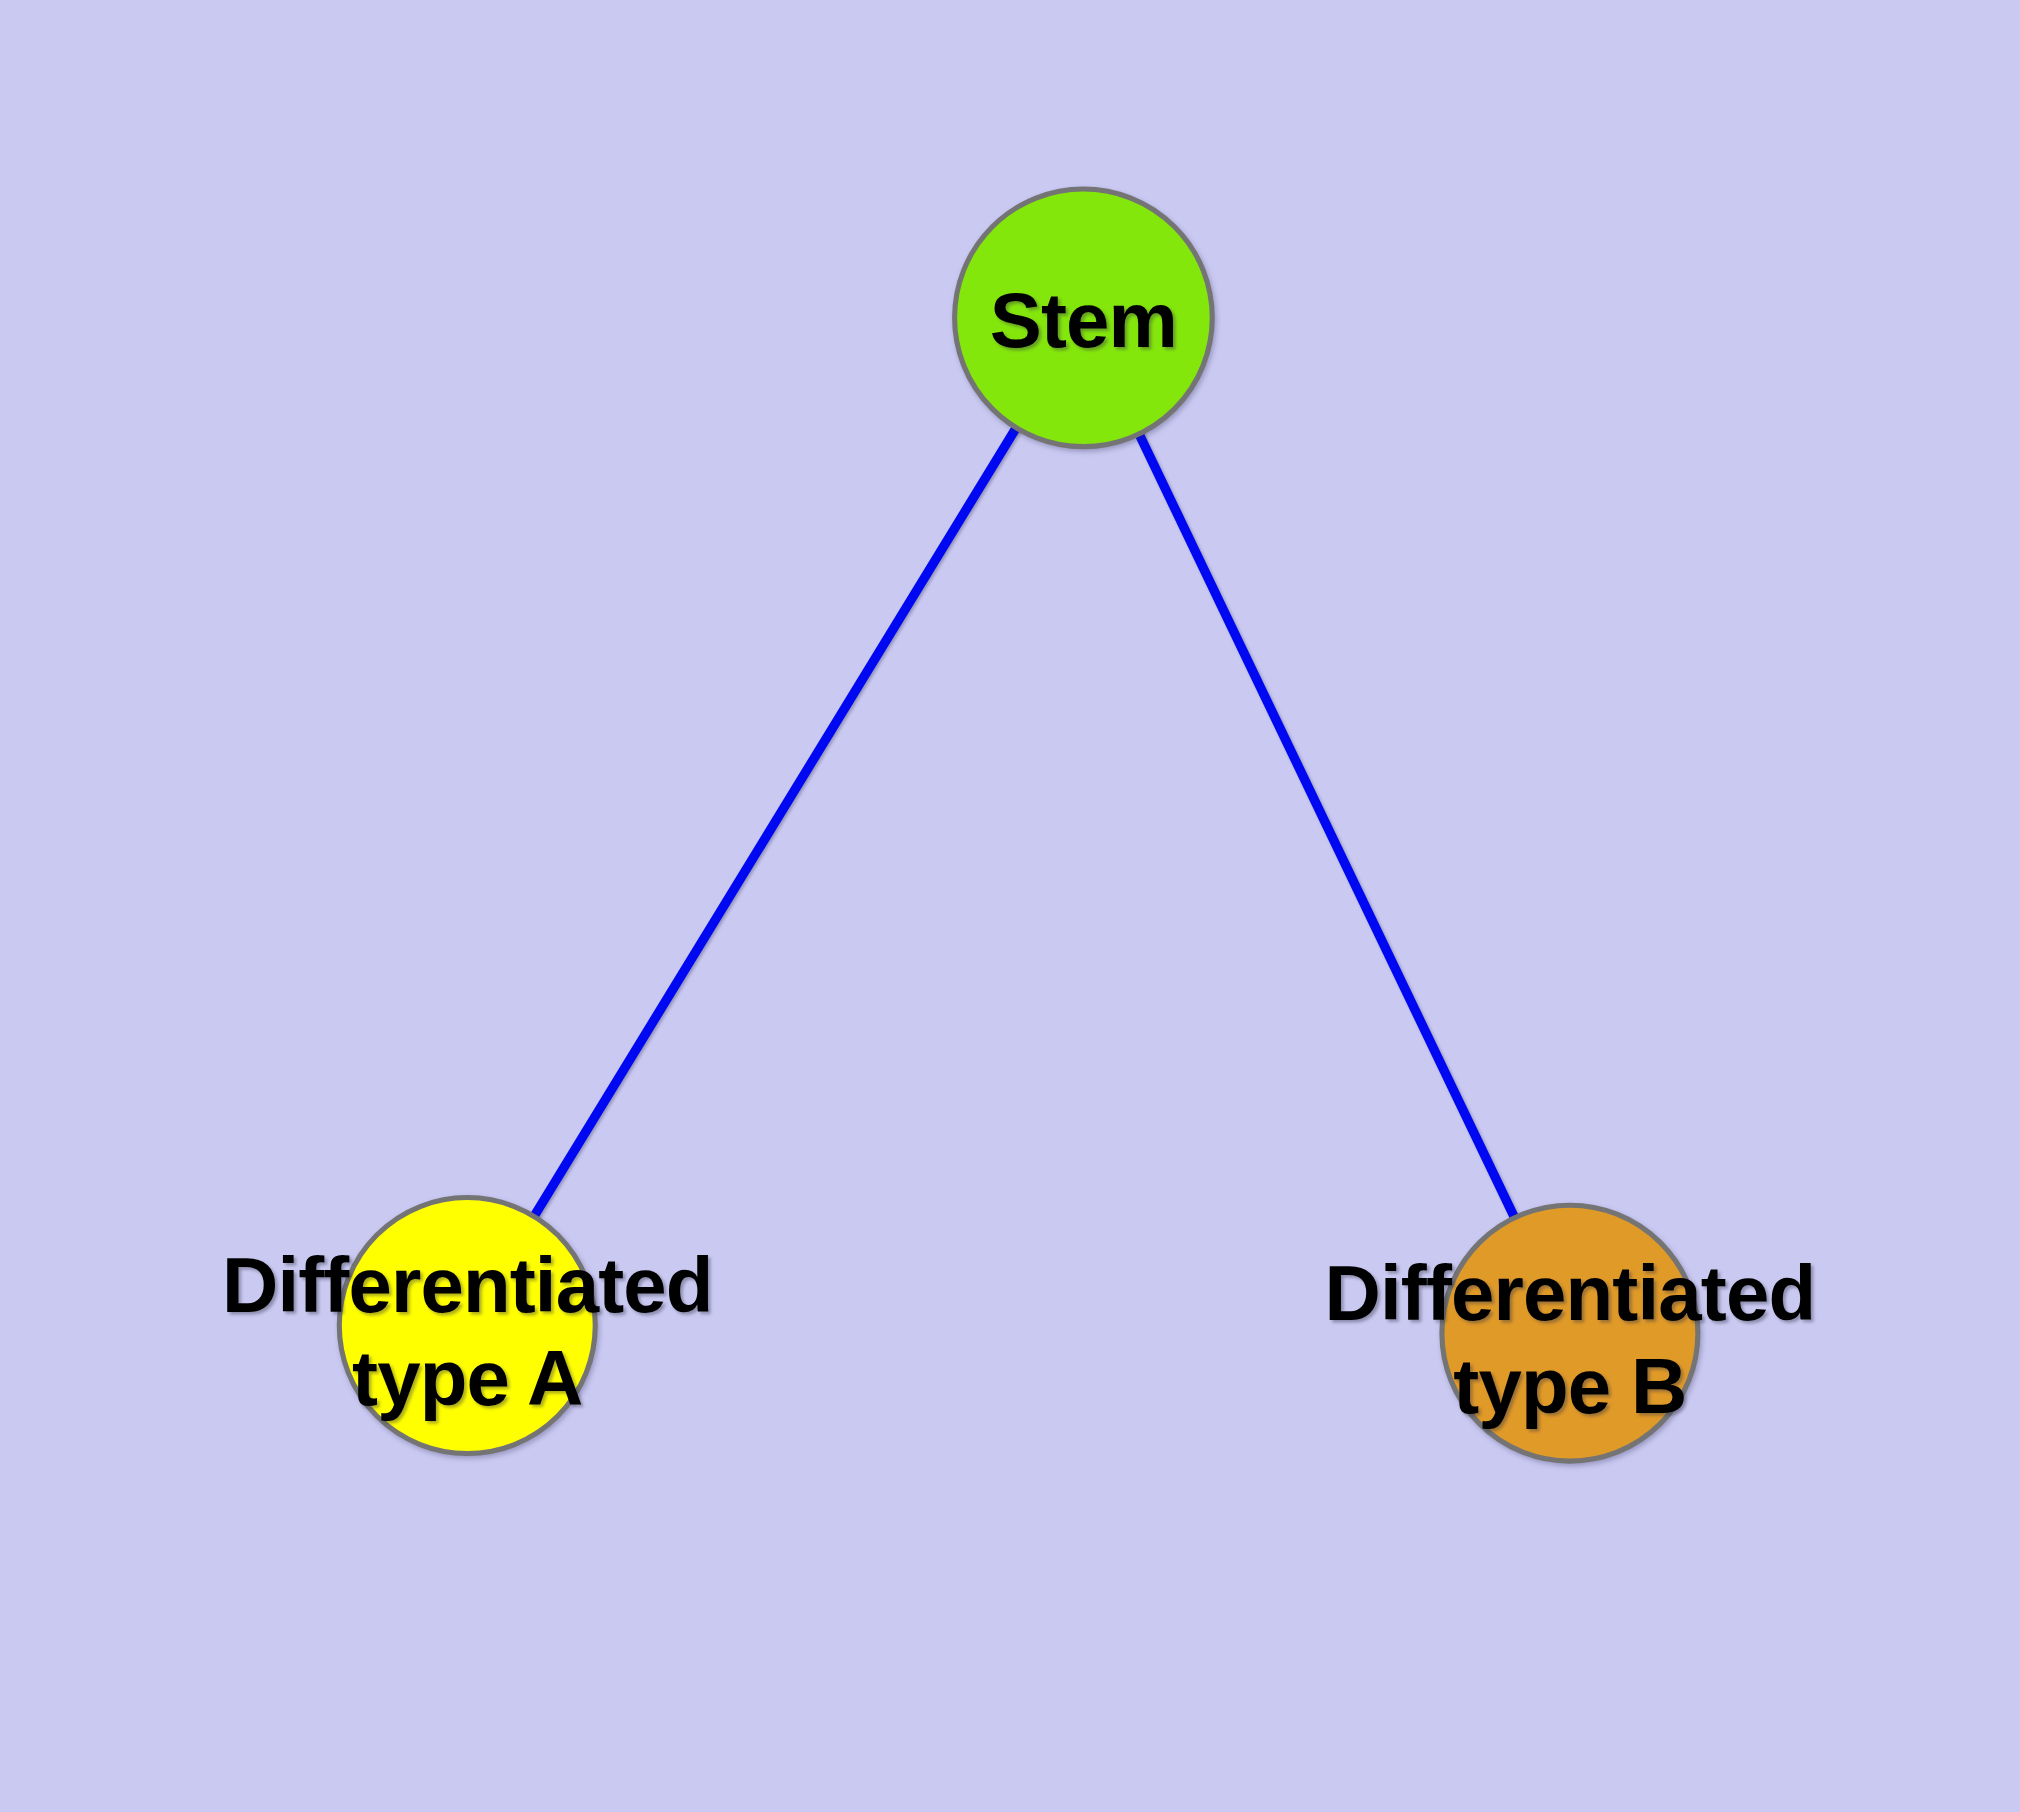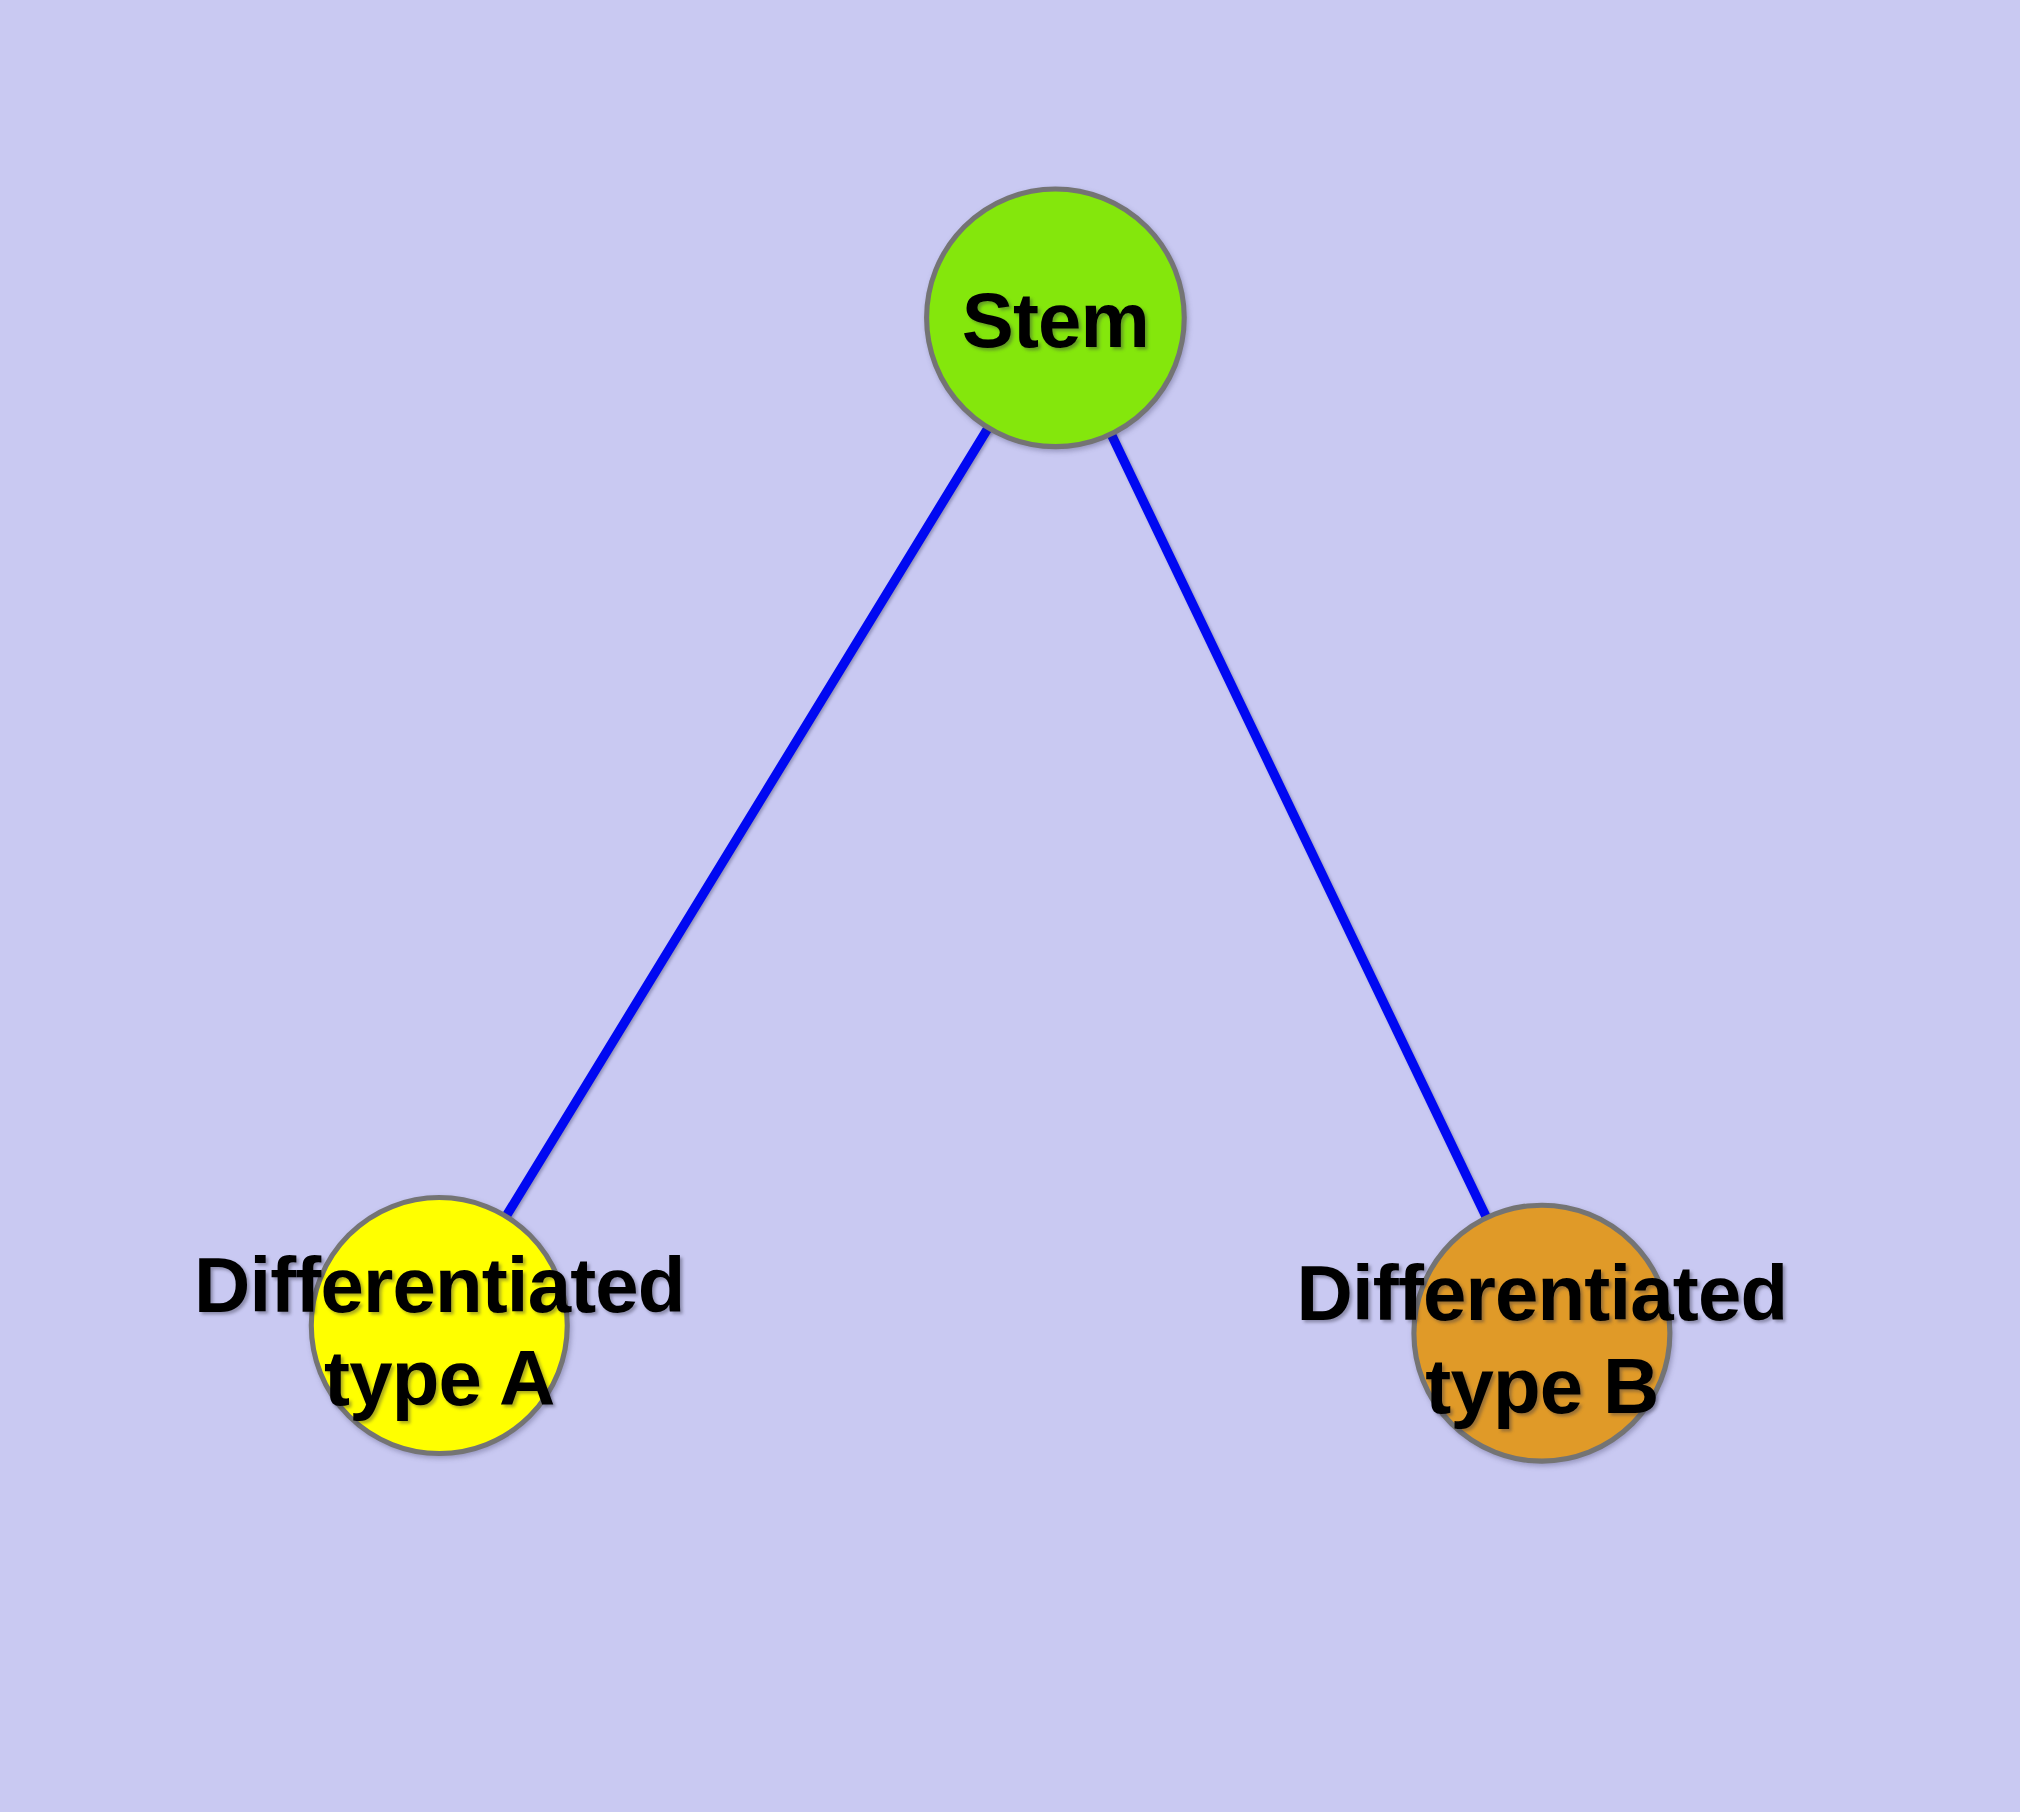--- a/index.html
+++ b/index.html
@@ -7,20 +7,21 @@
     padding: 0;
     width: 2021px;
     height: 1812px;
     overflow: hidden;
     background: #c9c9f2;
   }
   .stage {
     position: relative;
     width: 1798px;
     height: 1812px;
+    margin-left: 28px;
   }
   svg.diagram {
     display: block;
     width: 2021px;
     height: 1812px;
   }
   .edge {
     stroke-width: 11px;
     stroke-linecap: round;
     filter: drop-shadow(2px 2px 2px rgba(40, 40, 80, 0.35));

